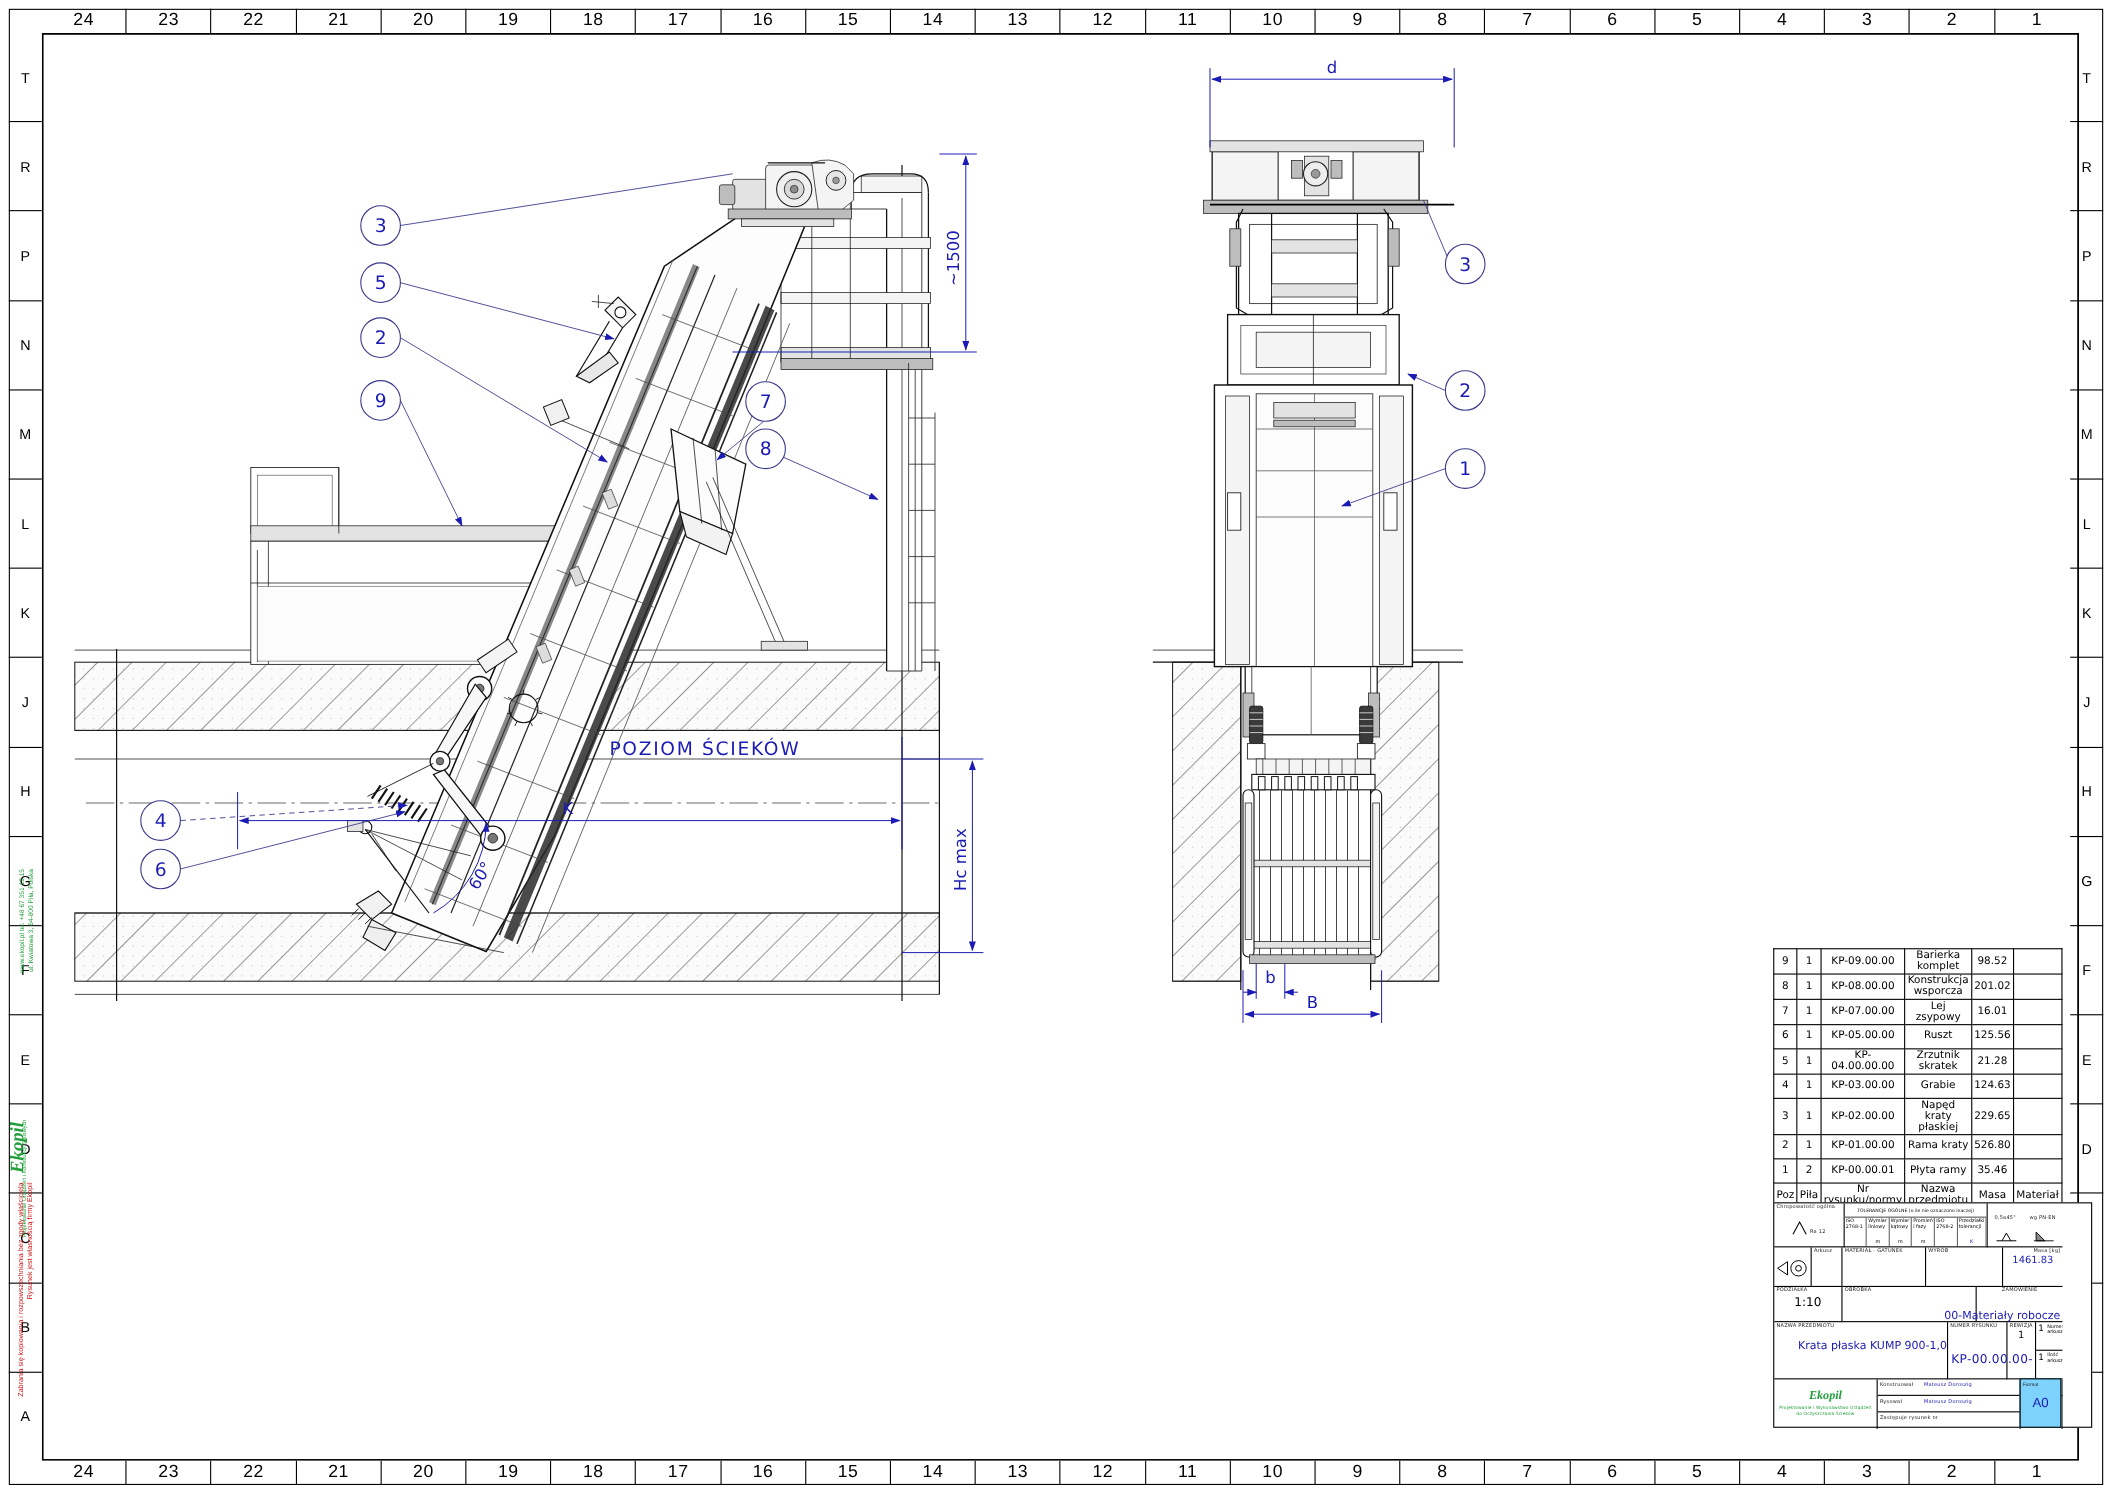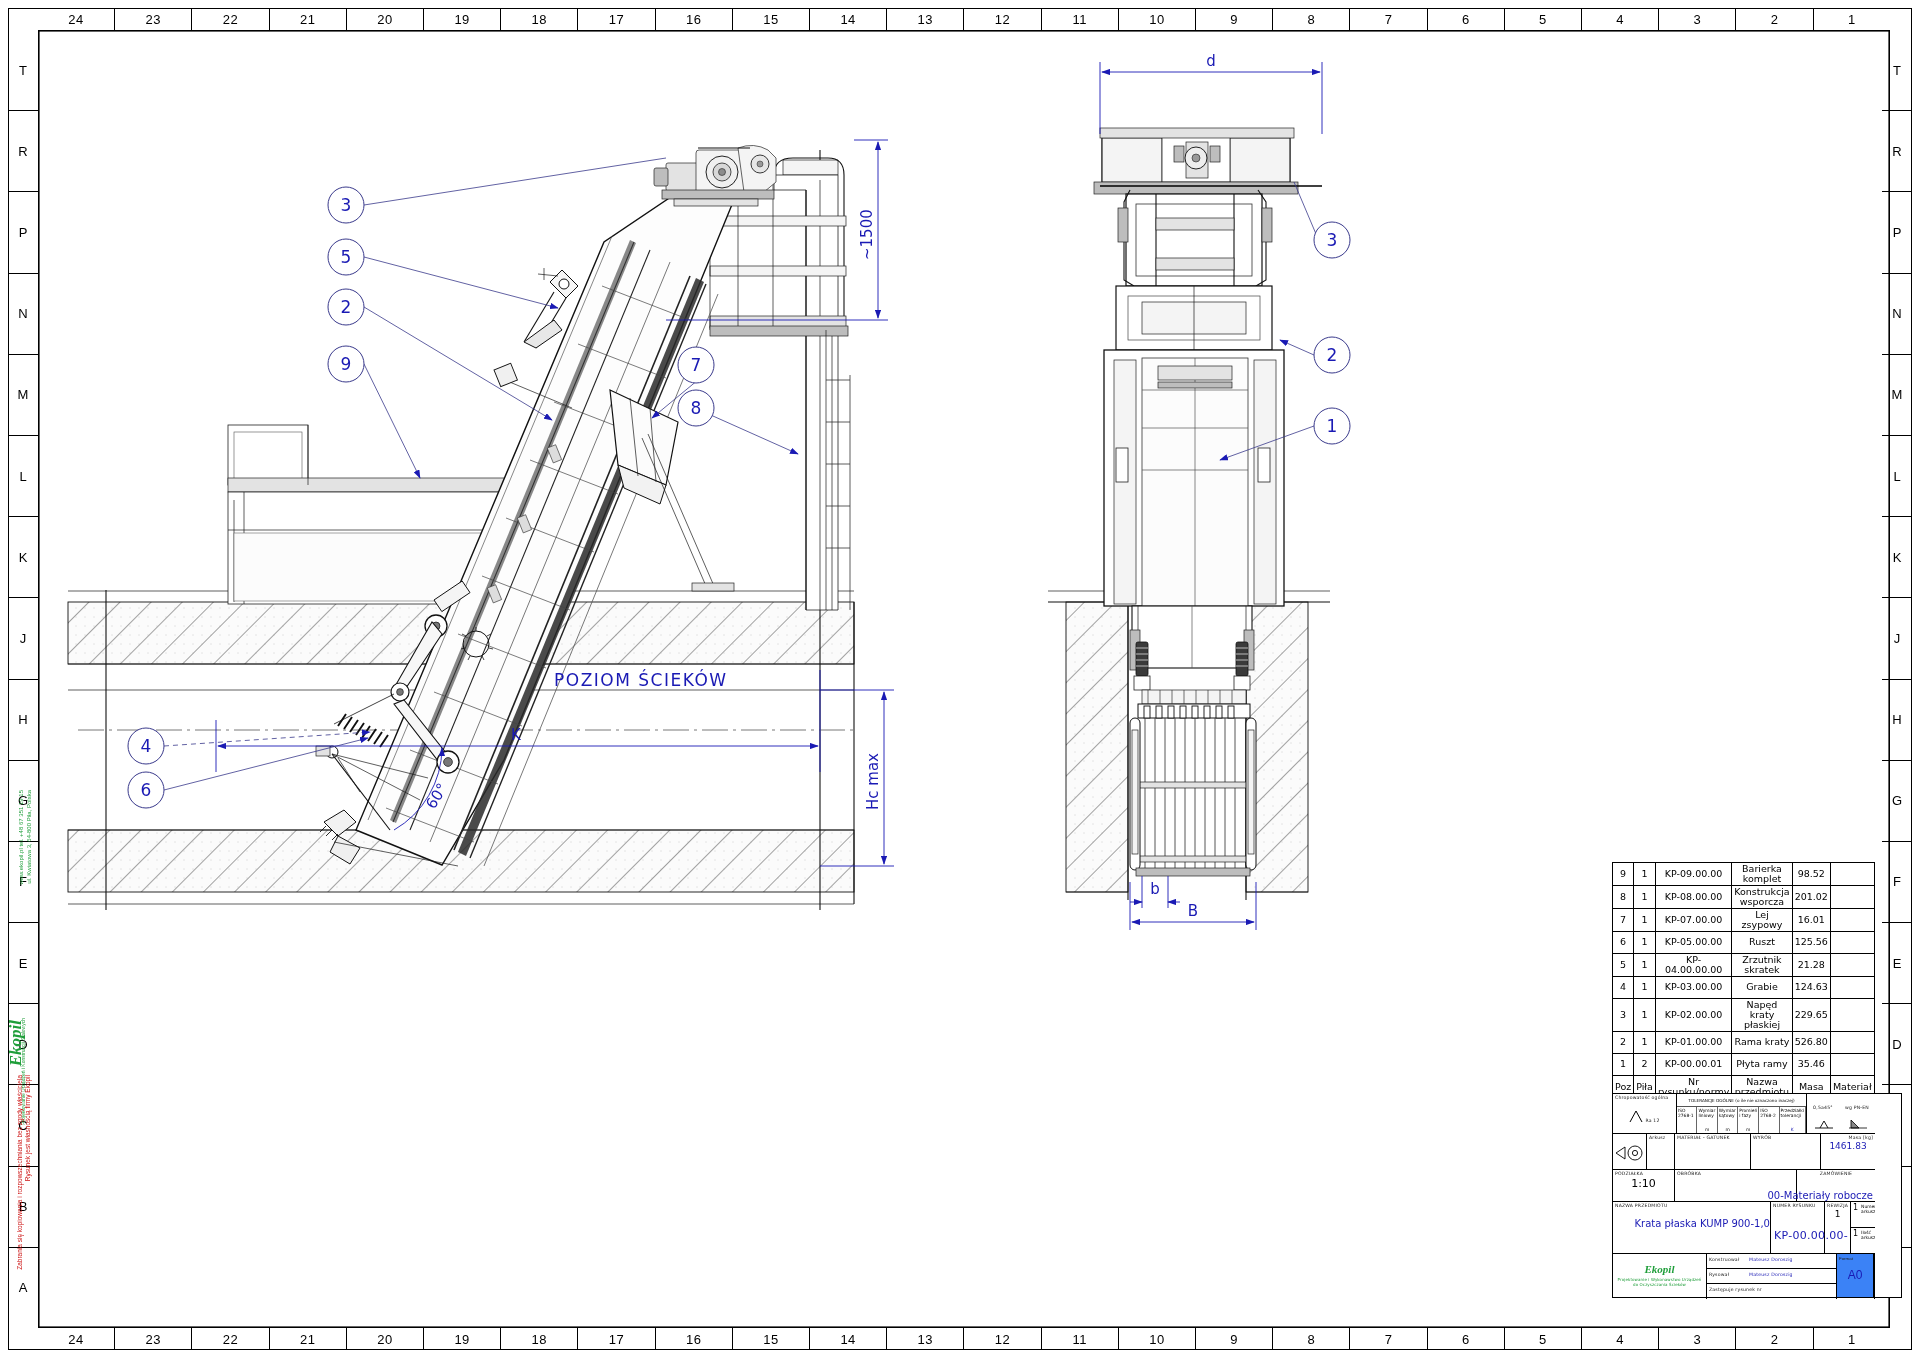--- a/index.html
+++ b/index.html
@@ -27,21 +27,21 @@
     font-size:13px;
     color:#000;
   }
   .zone-strip.horiz{ height:22px; align-items:center; }
   .zone-strip.vert{ width:30px; flex-direction:column; }
   .zone-cell{
     flex:1 1 0;
     display:flex; align-items:center; justify-content:center;
     border-right:1px solid #000;
     height:100%;
-    font-size:13px;
+    font-size:16px;
     letter-spacing:0.5px;
   }
   .zone-cell:last-child{ border-right:none; }
   .zone-cell-v{
     flex:1 1 0;
     display:flex; align-items:center; justify-content:center;
     border-bottom:1px solid #000;
     width:100%;
     font-size:13px;
   }
@@ -924,18 +924,18 @@
       <span class="tb-lab" style="padding:3px 2px;">16.11.2017</span>
     </div>
     <div class="tb-cell" style="left:224px; top:175px; width:38px; height:30px; border-right:0.8px solid #000;">
       <span class="tb-lab" style="padding:3px 2px;">05.01.2018</span>
     </div>
     <div class="tb-cell" style="left:262px; top:160px; width:0; height:0; border:none;"></div>
 
     <div style="position:absolute; left:224px; top:160px; width:38px; height:45px; border:none; pointer-events:none;"></div>
   </div>
 
-  <div style="position:absolute; left:1836px; top:1253px; width:38px; height:45px; border:1px solid #000; background:#3b82f6;">
+  <div style="position:absolute; left:1836px; top:1253px; width:38px; height:45px; border:1px solid #000; background:#7dd3fc;">
     <div class="tb-tiny" style="padding:2px 2px; color:#222;">Format</div>
     <div class="tb-val tb-blue" style="text-align:center; font-size:12px; padding-top:5px;">A0</div>
   </div>
 
 </div>
 
 </body></html>

